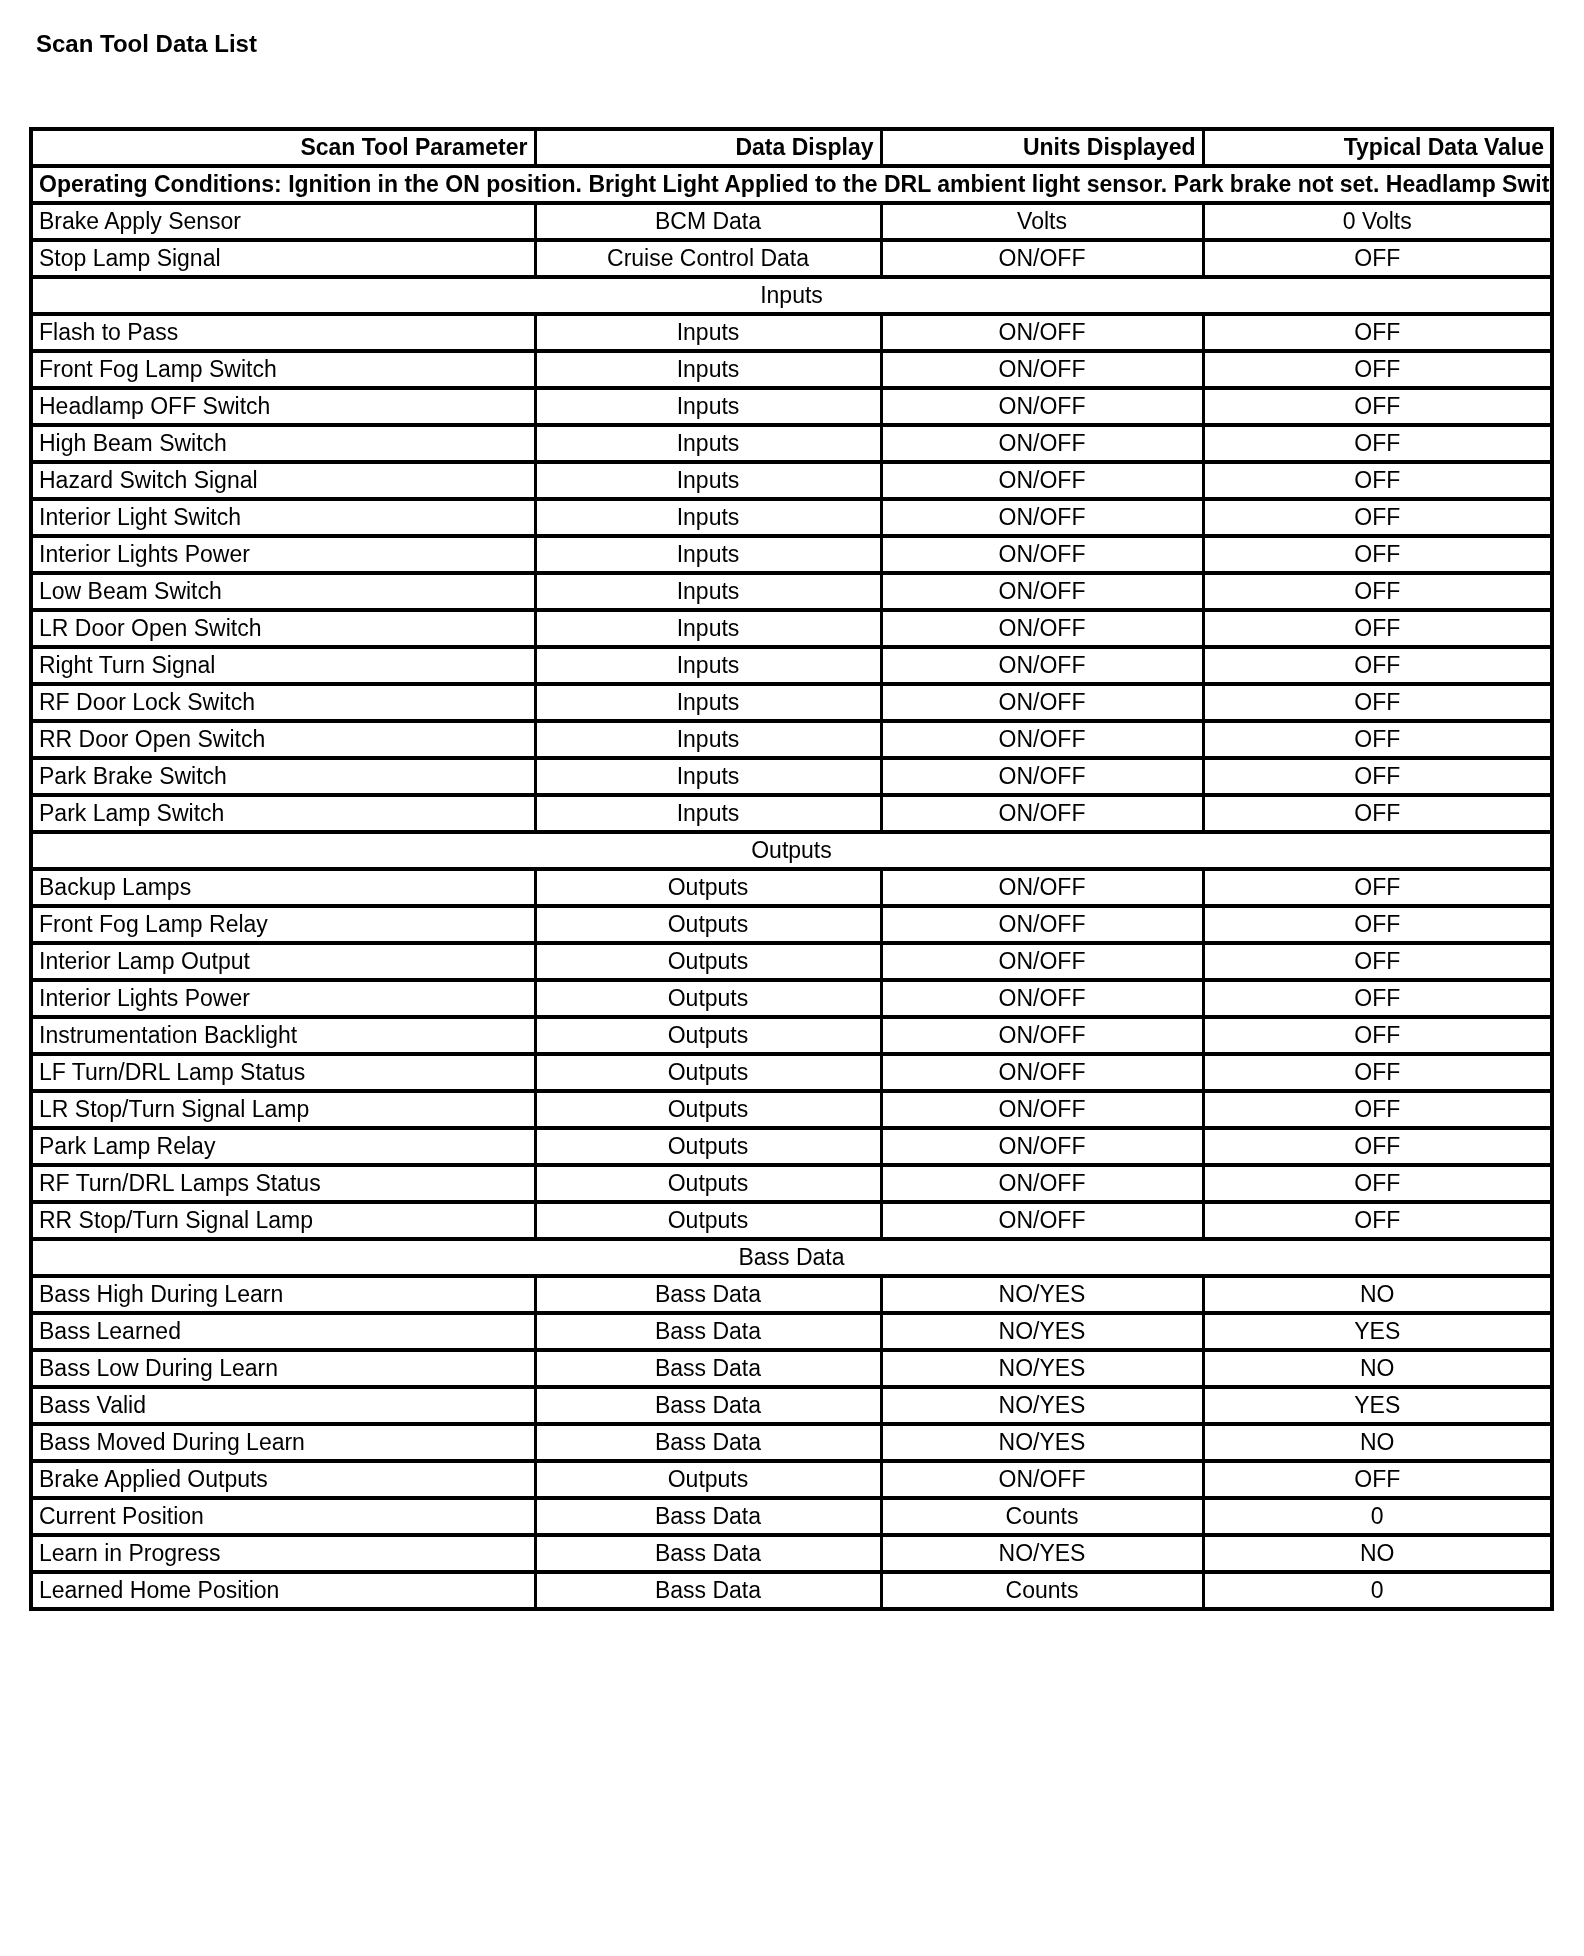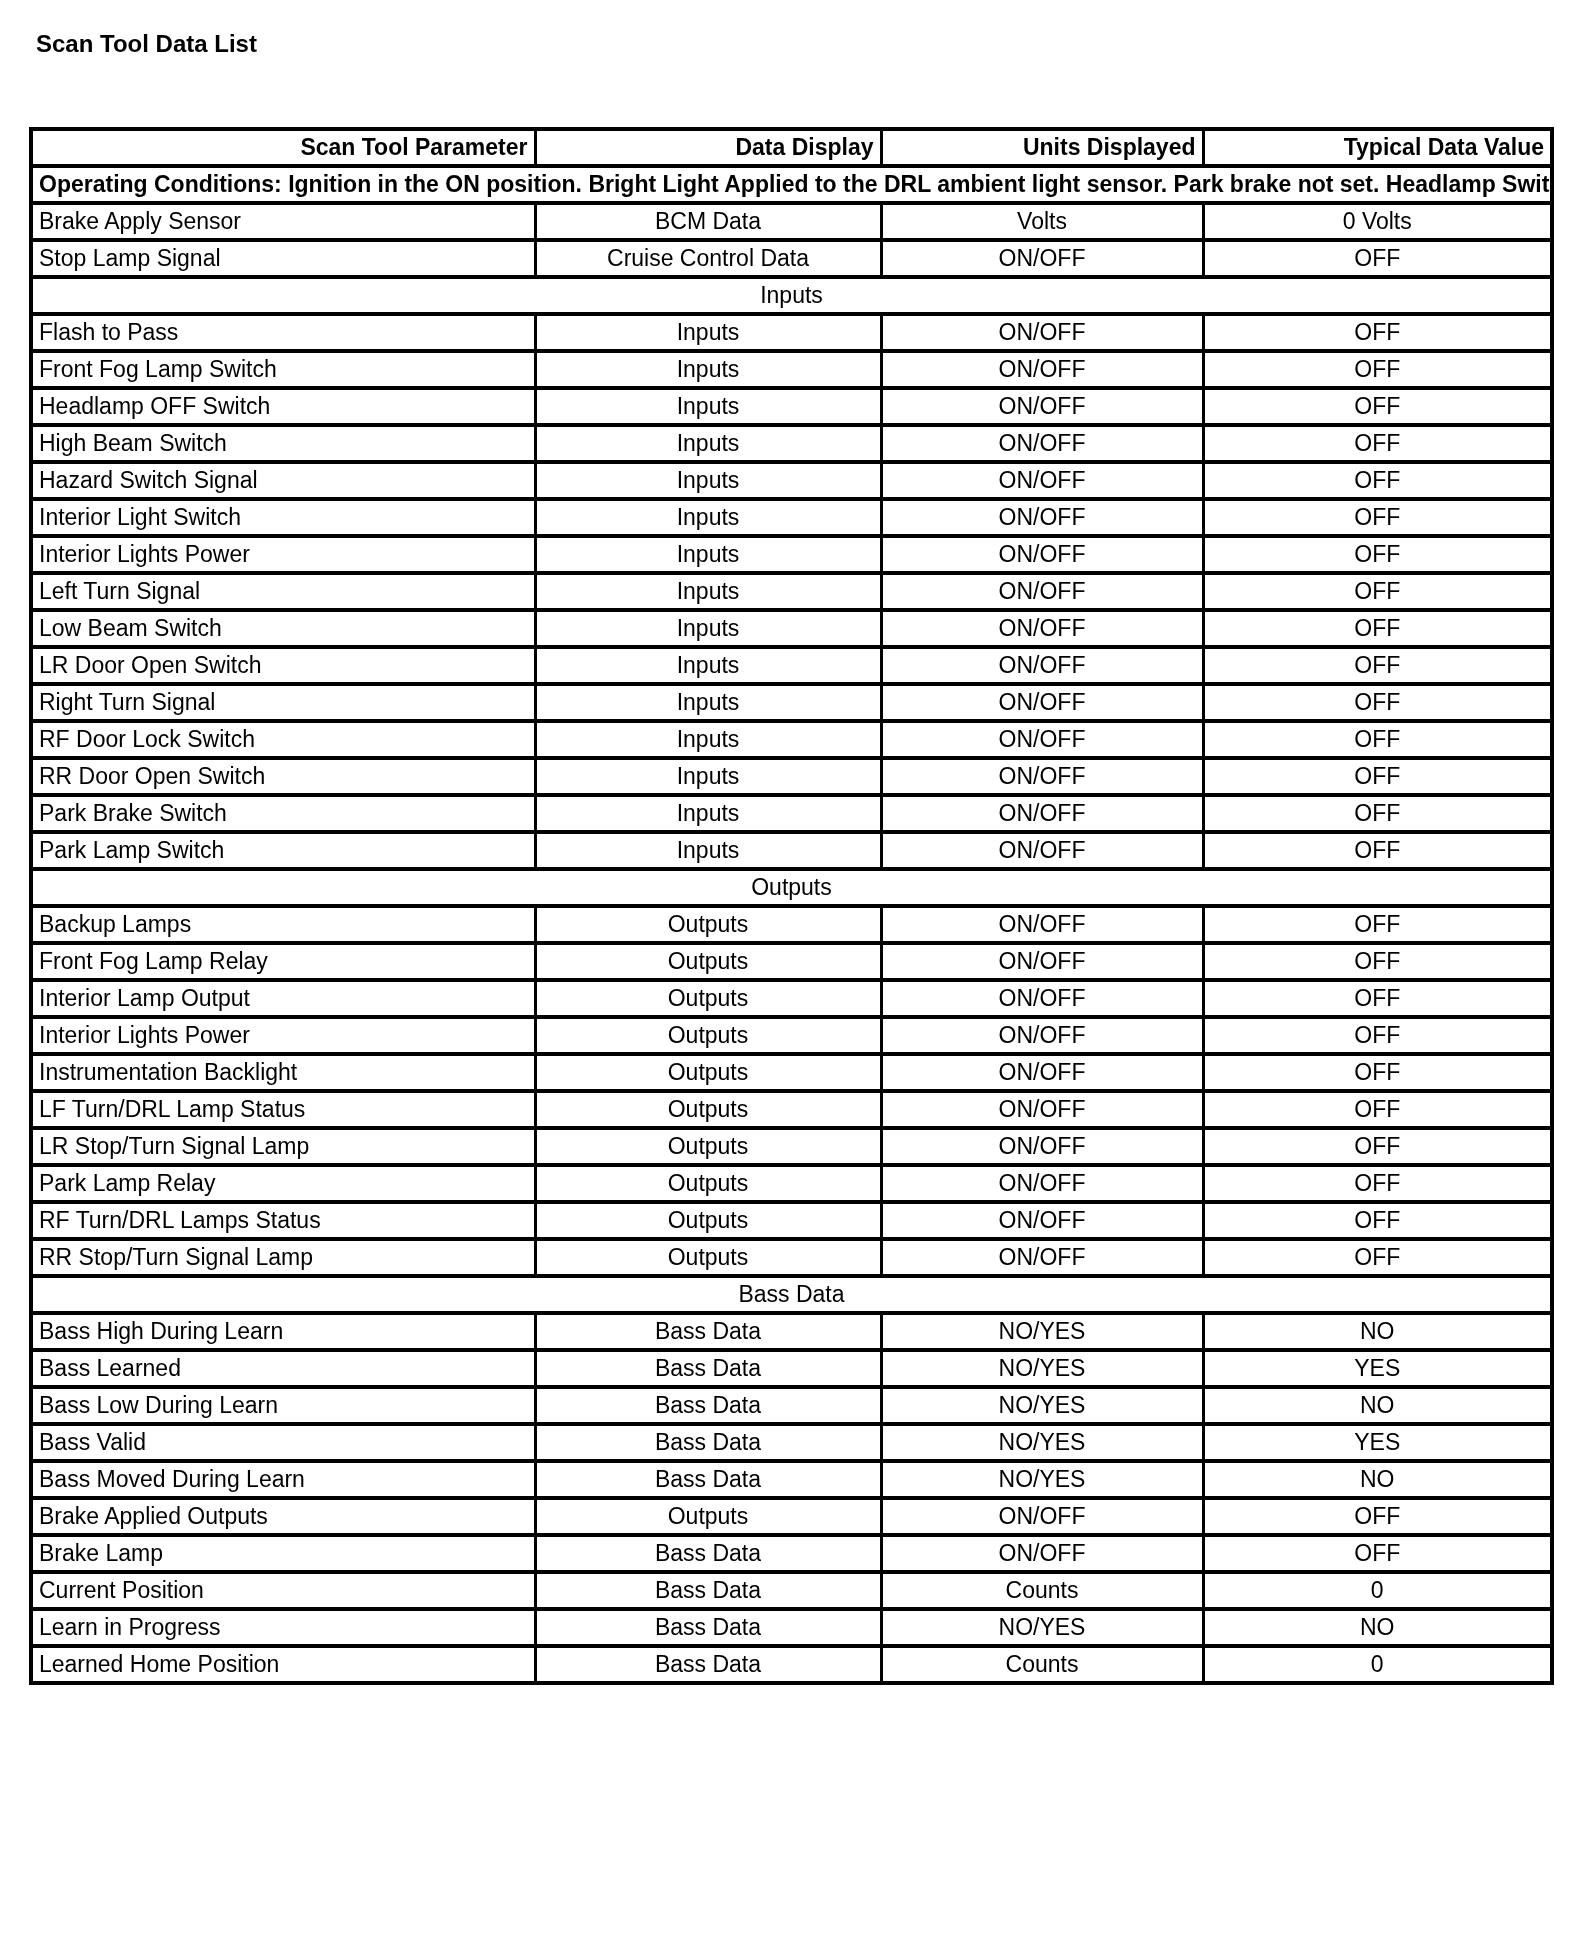--- a/index.html
+++ b/index.html
@@ -88,26 +88,20 @@
         <td class="center">ON/OFF</td>
         <td class="center">OFF</td>
       </tr>
       <tr>
         <td class="param">Interior Lights Power</td>
         <td class="center">Inputs</td>
         <td class="center">ON/OFF</td>
         <td class="center">OFF</td>
       </tr>
       <tr>
-        <td class="param">Left Turn Signal</td>
-        <td class="center">Inputs</td>
-        <td class="center">ON/OFF</td>
-        <td class="center">OFF</td>
-      </tr>
-      <tr>
         <td class="param">Low Beam Switch</td>
         <td class="center">Inputs</td>
         <td class="center">ON/OFF</td>
         <td class="center">OFF</td>
       </tr>
       <tr>
         <td class="param">LR Door Open Switch</td>
         <td class="center">Inputs</td>
         <td class="center">ON/OFF</td>
         <td class="center">OFF</td>
@@ -234,26 +228,20 @@
       </tr>
       <tr>
         <td class="param">Bass Moved During Learn</td>
         <td class="center">Bass Data</td>
         <td class="center">NO/YES</td>
         <td class="center">NO</td>
       </tr>
       <tr>
         <td class="param">Brake Applied Outputs</td>
         <td class="center">Outputs</td>
-        <td class="center">ON/OFF</td>
-        <td class="center">OFF</td>
-      </tr>
-      <tr>
-        <td class="param">Brake Lamp</td>
-        <td class="center">Bass Data</td>
         <td class="center">ON/OFF</td>
         <td class="center">OFF</td>
       </tr>
       <tr>
         <td class="param">Current Position</td>
         <td class="center">Bass Data</td>
         <td class="center">Counts</td>
         <td class="center">0</td>
       </tr>
       <tr>

